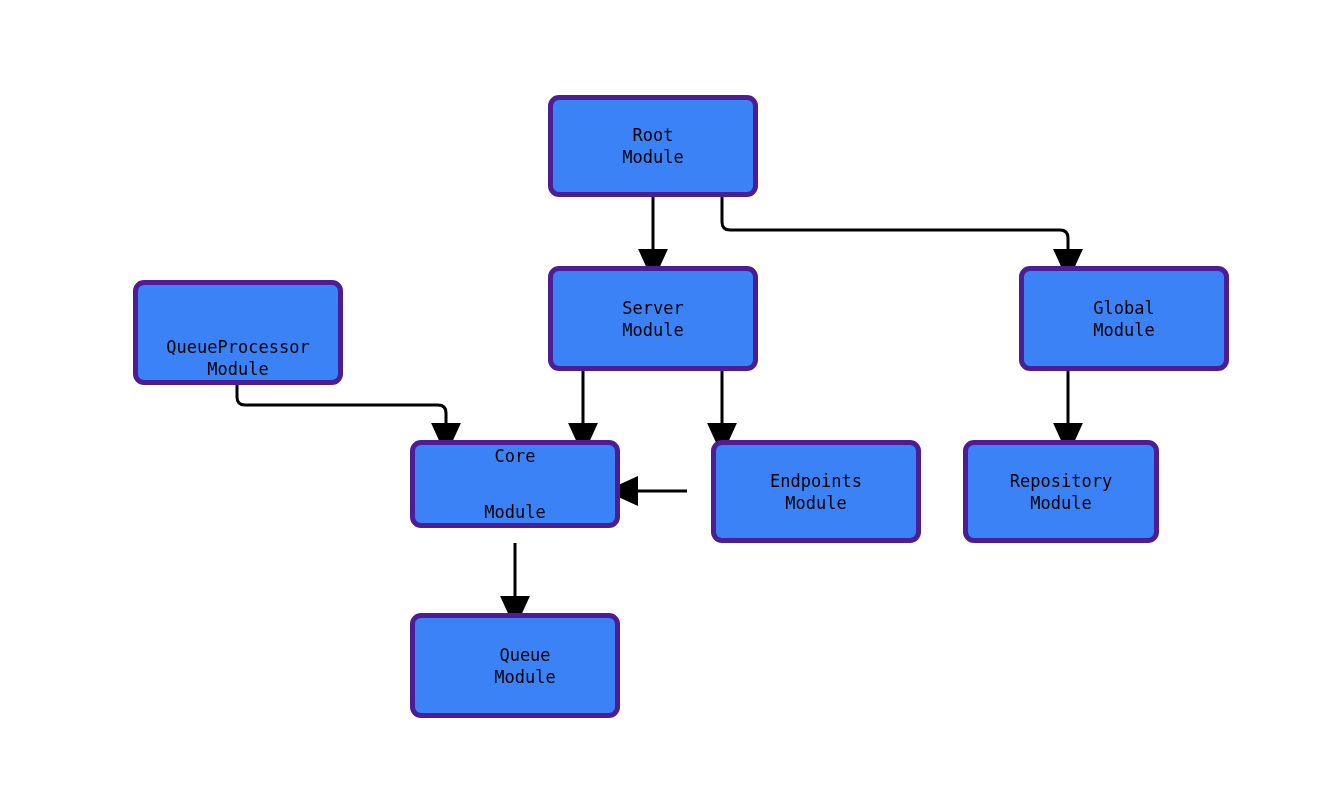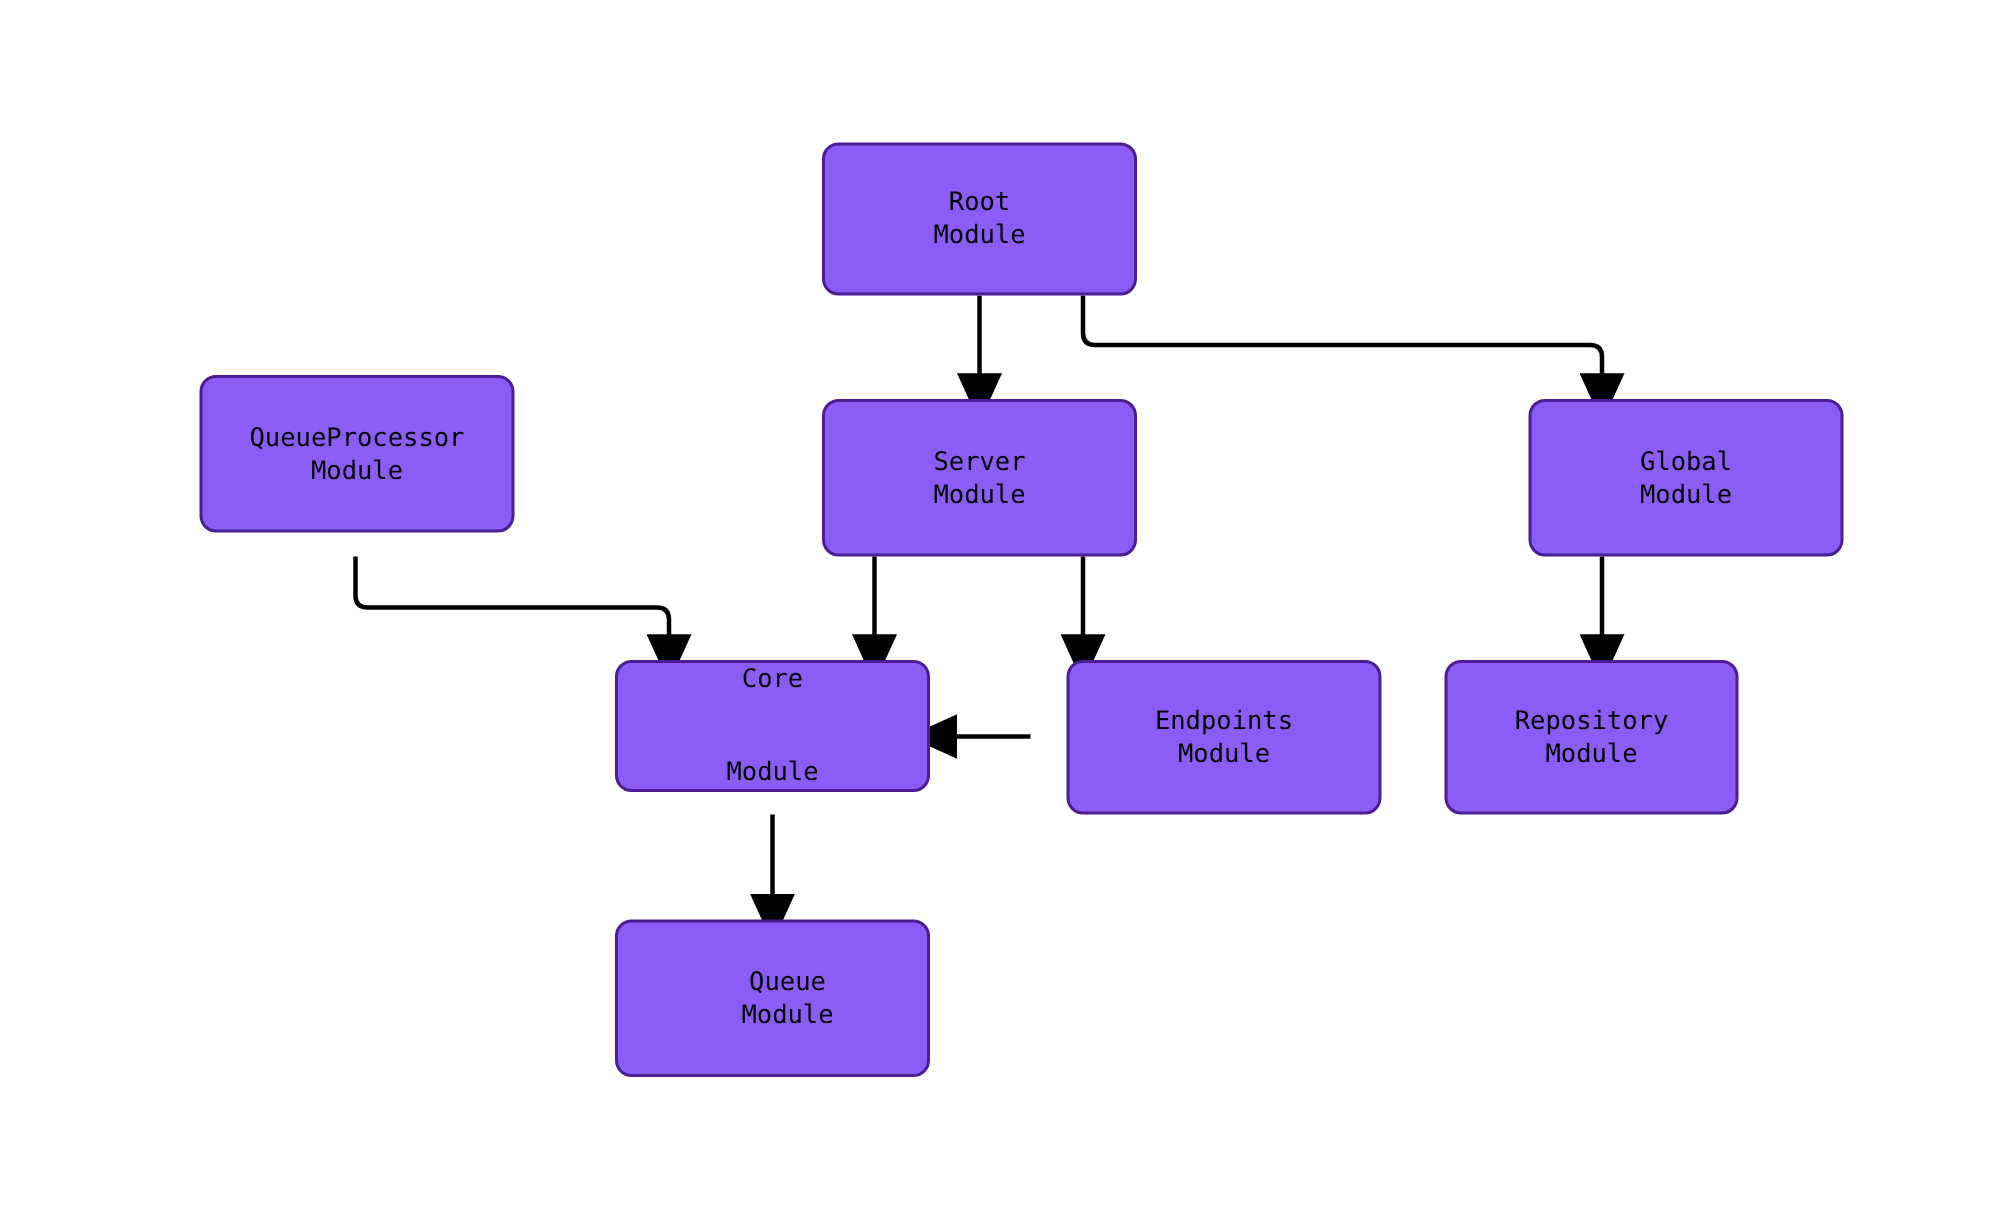--- a/index.html
+++ b/index.html
@@ -20,22 +20,22 @@
     position: absolute;
     left: 0;
     top: 0;
     width: 1337px;
     height: 809px;
     pointer-events: none;
   }
   .node {
     position: absolute;
     box-sizing: border-box;
-    background: #8b5cf6;
-    border: 2px solid #4c1d95;
+    background: #3b82f6;
+    border: 5px solid #4c1d95;
     border-radius: 11px;
     display: flex;
     flex-direction: column;
     align-items: center;
     justify-content: center;
     text-align: center;
   }
   .node-label {
     font-family: "DejaVu Sans Mono", "Liberation Mono", monospace;
     font-size: 17px;
@@ -88,21 +88,21 @@
     <g>
       <path d="M 515 543 L 515 597" fill="none" stroke="#000000" stroke-width="3" marker-end="url(#arrow-down)"></path>
     </g>
   </svg>
 
   <div class="node" style="left:548px; top:95px; width:210px; height:102px;">
     <div class="node-label">Root</div>
     <div class="node-label">Module</div>
   </div>
 
-  <div class="node" style="left:133px; top:250px; width:210px; height:105px;">
+  <div class="node" style="left:133px; top:280px; width:210px; height:105px;justify-content:flex-end;">
     <div class="node-label">QueueProcessor</div>
     <div class="node-label">Module</div>
   </div>
 
   <div class="node" style="left:548px; top:266px; width:210px; height:105px;">
     <div class="node-label">Server</div>
     <div class="node-label">Module</div>
   </div>
 
   <div class="node" style="left:1019px; top:266px; width:210px; height:105px;">

